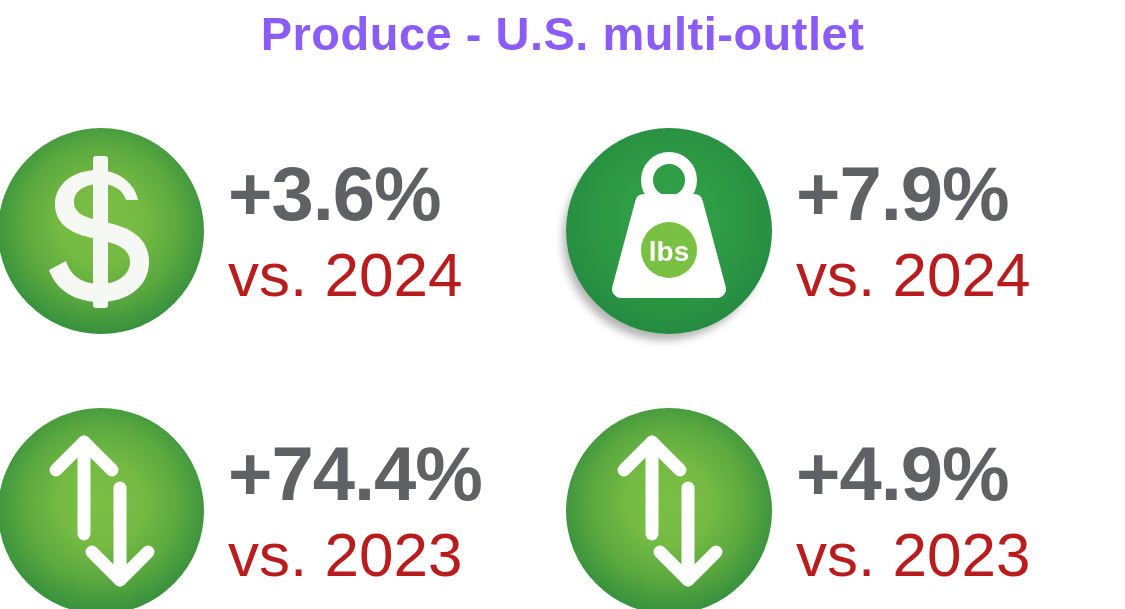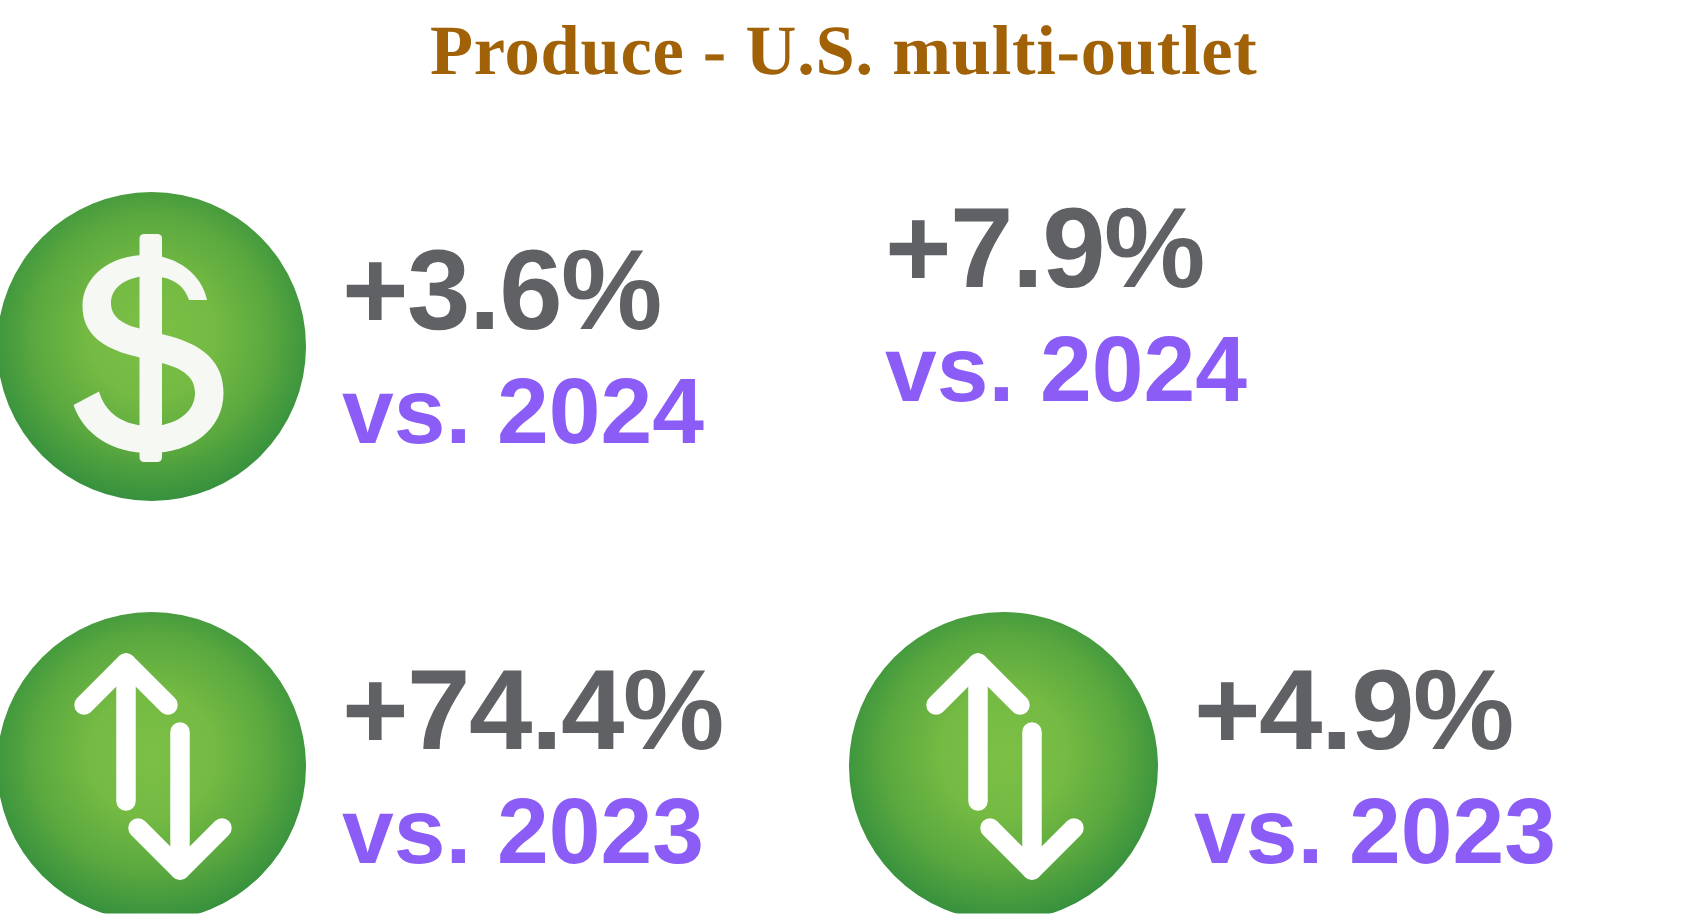--- a/index.html
+++ b/index.html
@@ -24,24 +24,23 @@
   
   .title {
     position: absolute;
     left: 0;
     top: 4px;
     width: 1125px;
     text-align: center;
     font-size: 47px;
     font-weight: bold;
     letter-spacing: 0.5px;
-    color: #a16207;
+    color: #8b5cf6;
     line-height: 60px;
     white-space: nowrap;
-    font-family: Liberation Serif, serif;
   }
 
   
   .cards {
     position: absolute;
     left: 0;
     top: 112px;
     width: 889px;
     height: 497px;
   }
@@ -105,22 +104,22 @@
     font-size: 76px;
     font-weight: bold;
     color: #5f6165;
     letter-spacing: -1px;
     line-height: 76px;
     white-space: nowrap;
   }
   .stat-label {
     margin-top: 12px;
     font-size: 62px;
-    font-weight: bold;
-    color: #8b5cf6;
+    font-weight: normal;
+    color: #b91c1c;
     letter-spacing: 0px;
     line-height: 62px;
     white-space: nowrap;
   }
 </style>
 </head>
 <body>
 
 <div class="infographic">
 
@@ -153,20 +152,40 @@
           </g>
         </svg>
       </div>
       <div class="stat-text">
         <div class="stat-value">+3.6%</div>
         <div class="stat-label">vs. 2024</div>
       </div>
     </div>
 
     <div class="card card-r1c2">
+      <div class="badge badge-solid">
+        <svg viewBox="0 0 206 206" xmlns="http://www.w3.org/2000/svg" aria-hidden="true">
+
+          <circle cx="103" cy="52" r="22" fill="none" stroke="#ffffff" stroke-width="12"></circle>
+
+          <path d="M78 66
+                   h50
+                   a9 9 0 0 1 8.6 6.4
+                   l23 86
+                   a9 9 0 0 1 -8.6 11.6
+                   h-96
+                   a9 9 0 0 1 -8.6 -11.6
+                   l23 -86
+                   a9 9 0 0 1 8.6 -6.4
+                   z" fill="#ffffff"></path>
+
+          <circle cx="103" cy="122" r="28" fill="#7ac143"></circle>
+          <text x="103" y="133" text-anchor="middle" font-family="Liberation Sans, sans-serif" font-size="28" font-weight="bold" fill="#ffffff">lbs</text>
+        </svg>
+      </div>
       <div class="stat-text">
         <div class="stat-value">+7.9%</div>
         <div class="stat-label">vs. 2024</div>
       </div>
     </div>
 
     <div class="card card-r2c1">
       <div class="badge badge-light">
         <svg viewBox="0 0 206 206" xmlns="http://www.w3.org/2000/svg" aria-hidden="true">
           <g stroke="#ffffff" stroke-width="13" stroke-linecap="round" stroke-linejoin="round" fill="none">

